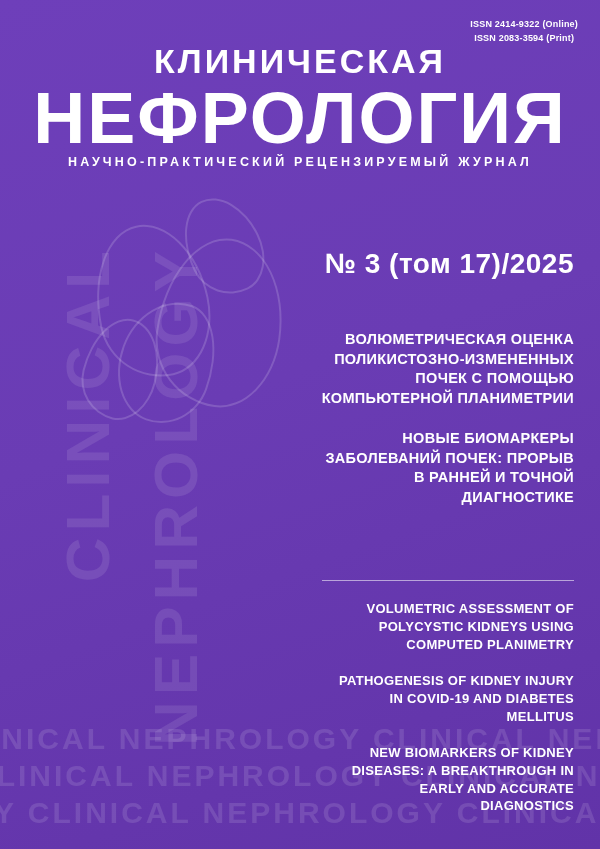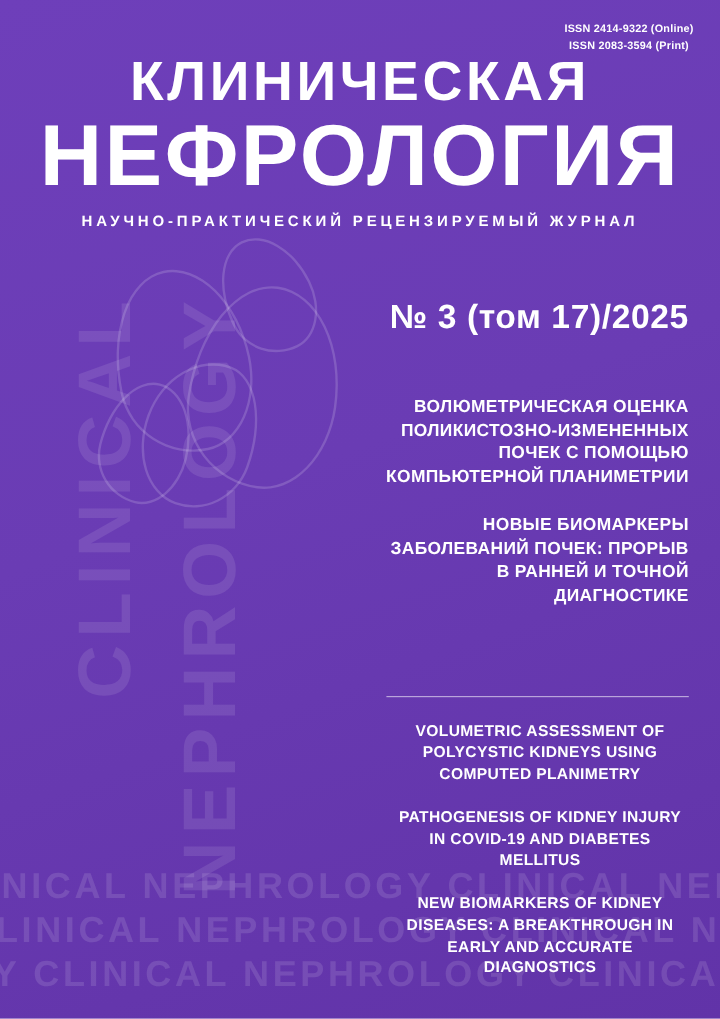--- a/index.html
+++ b/index.html
@@ -83,36 +83,35 @@
   
   .masthead {
     position: absolute;
     left: 0;
     right: 0;
     top: 44px;
     text-align: center;
     color: #ffffff;
   }
   .mast-line1 {
-    font-size: 46px;
+    font-size: 34px;
     font-weight: 700;
     letter-spacing: 3px;
     line-height: 1;
     font-family: "Liberation Sans", sans-serif;
   }
   .mast-line2 {
     font-size: 72px;
     font-weight: 700;
     letter-spacing: 2px;
     line-height: 1.02;
     margin-top: 4px;
     text-align: center;
   }
   .mast-sub {
-    margin-top: 10px;
     font-size: 12.5px;
     font-weight: 700;
     letter-spacing: 3.2px;
   }
 
   
   .issue {
     position: absolute;
     right: 26px;
     top: 248px;
@@ -149,21 +148,21 @@
     width: 252px;
     height: 1px;
     background: rgba(255,255,255,0.55);
   }
 
   .en-block {
     position: absolute;
     right: 26px;
     top: 600px;
     width: 248px;
-    text-align: center;
+    text-align: right;
     color: #ffffff;
   }
   .en-item {
     font-size: 13px;
     font-weight: 700;
     line-height: 1.38;
     letter-spacing: 0.3px;
     text-transform: uppercase;
     margin-bottom: 18px;
   }

